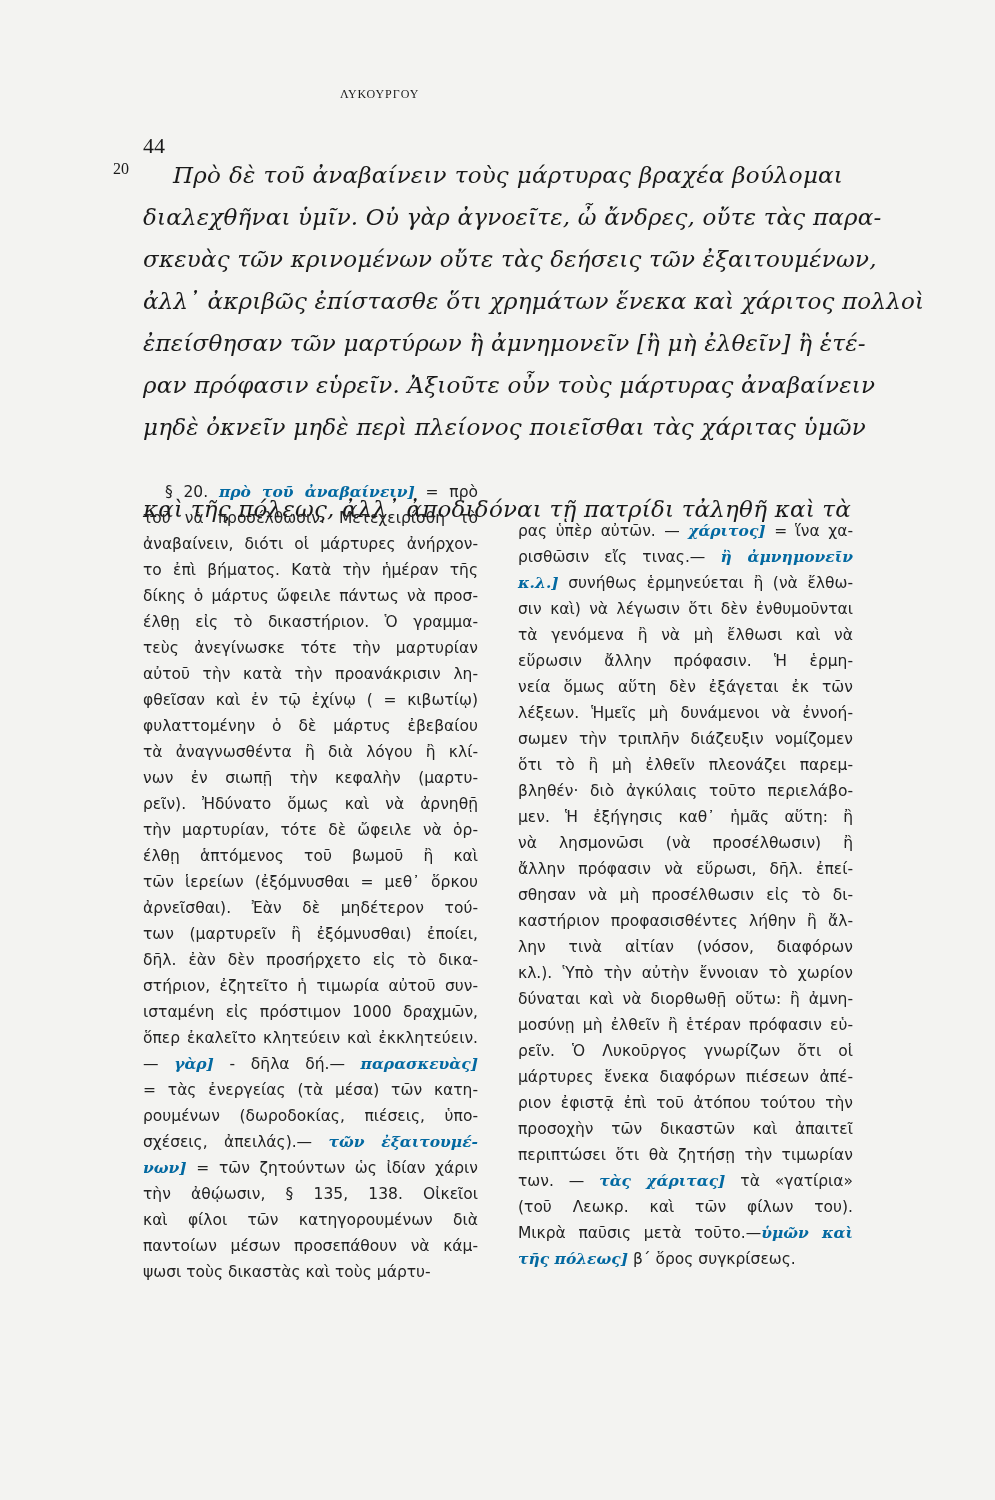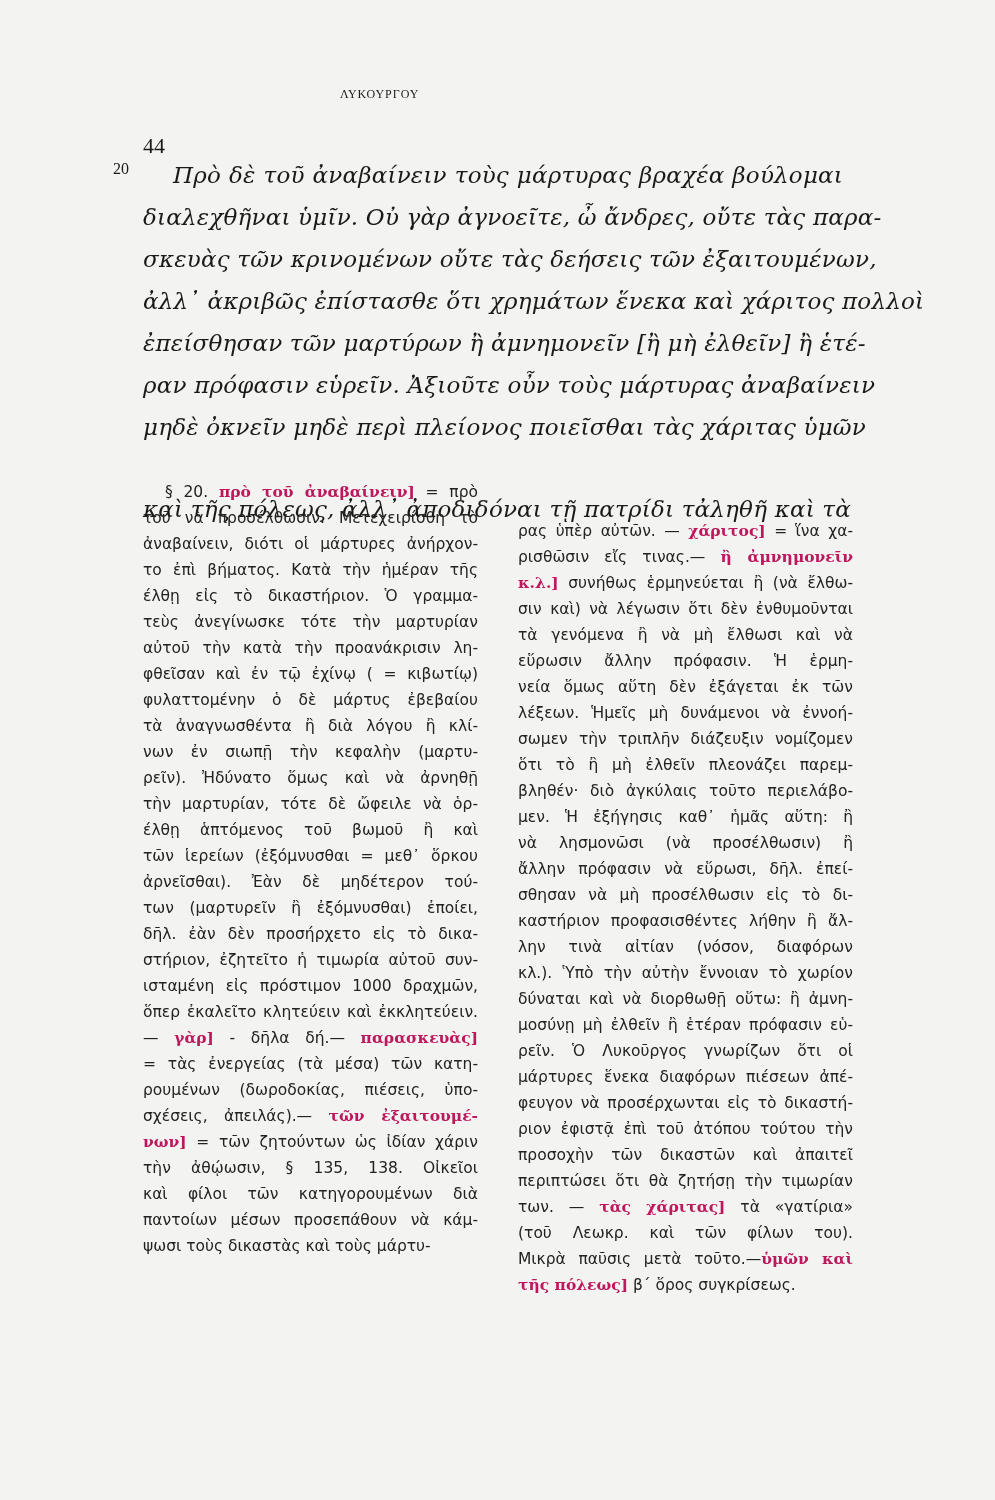--- a/index.html
+++ b/index.html
@@ -50,22 +50,22 @@
     height: 26px; line-height: 26px;
     white-space: nowrap;
     text-align: justify;
     text-align-last: justify;
     color: #222;
   }
   .note-line.indent { text-indent: 22px; }
   .note-line.end { text-align-last: left; }
   .lemma {
     font-family: "DejaVu Serif", serif;
-    font-weight: bold; 
-    color: #be185d;
+    font-weight: bold; font-style: italic;
+    color: #0369a1;
   }
 </style>
 </head>
 <body>
 
 <div>
   <div class="page-number">44</div>
   <div class="running-head">ΛΥΚΟΥΡΓΟΥ</div>
 
   <div class="section-number">20</div>
@@ -79,20 +79,21 @@
     <div class="main-line">ραν πρόφασιν εὑρεῖν. Ἀξιοῦτε οὖν τοὺς μάρτυρας ἀναβαίνειν</div>
     <div class="main-line">μηδὲ ὀκνεῖν μηδὲ περὶ πλείονος ποιεῖσθαι τὰς χάριτας ὑμῶν</div>
     <div class="main-line last">καὶ τῆς πόλεως, ἀλλ᾽ ἀποδιδόναι τῇ πατρίδι τἀληθῆ καὶ τὰ</div>
   </div>
 
   <div class="col left">
       <div class="note-line indent"><span>§ 20. </span><span class="lemma">πρὸ τοῦ ἀναβαίνειν]</span><span> = πρὸ</span></div>
       <div class="note-line"><span>τοῦ νὰ προσέλθωσιν. Μετεχειρίσθη τὸ</span></div>
       <div class="note-line"><span>ἀναβαίνειν, διότι οἱ μάρτυρες ἀνήρχον-</span></div>
       <div class="note-line"><span>το ἐπὶ βήματος. Κατὰ τὴν ἡμέραν τῆς</span></div>
+      <div class="note-line"><span>δίκης ὁ μάρτυς ὤφειλε πάντως νὰ προσ-</span></div>
       <div class="note-line"><span>έλθῃ εἰς τὸ δικαστήριον. Ὁ γραμμα-</span></div>
       <div class="note-line"><span>τεὺς ἀνεγίνωσκε τότε τὴν μαρτυρίαν</span></div>
       <div class="note-line"><span>αὐτοῦ τὴν κατὰ τὴν προανάκρισιν λη-</span></div>
       <div class="note-line"><span>φθεῖσαν καὶ ἐν τῷ ἐχίνῳ ( = κιβωτίῳ)</span></div>
       <div class="note-line"><span>φυλαττομένην ὁ δὲ μάρτυς ἐβεβαίου</span></div>
       <div class="note-line"><span>τὰ ἀναγνωσθέντα ἢ διὰ λόγου ἢ κλί-</span></div>
       <div class="note-line"><span>νων ἐν σιωπῇ τὴν κεφαλὴν (μαρτυ-</span></div>
       <div class="note-line"><span>ρεῖν). Ἠδύνατο ὅμως καὶ νὰ ἀρνηθῇ</span></div>
       <div class="note-line"><span>τὴν μαρτυρίαν, τότε δὲ ὤφειλε νὰ ὁρ-</span></div>
       <div class="note-line"><span>έλθῃ ἁπτόμενος τοῦ βωμοῦ ἢ καὶ</span></div>
@@ -129,21 +130,20 @@
       <div class="note-line"><span>νὰ λησμονῶσι (νὰ προσέλθωσιν) ἢ</span></div>
       <div class="note-line"><span>ἄλλην πρόφασιν νὰ εὕρωσι, δῆλ. ἐπεί-</span></div>
       <div class="note-line"><span>σθησαν νὰ μὴ προσέλθωσιν εἰς τὸ δι-</span></div>
       <div class="note-line"><span>καστήριον προφασισθέντες λήθην ἢ ἄλ-</span></div>
       <div class="note-line"><span>λην τινὰ αἰτίαν (νόσον, διαφόρων</span></div>
       <div class="note-line"><span>κλ.). Ὑπὸ τὴν αὐτὴν ἔννοιαν τὸ χωρίον</span></div>
       <div class="note-line"><span>δύναται καὶ νὰ διορθωθῇ οὕτω: ἢ ἀμνη-</span></div>
       <div class="note-line"><span>μοσύνῃ μὴ ἐλθεῖν ἢ ἑτέραν πρόφασιν εὑ-</span></div>
       <div class="note-line"><span>ρεῖν. Ὁ Λυκοῦργος γνωρίζων ὅτι οἱ</span></div>
       <div class="note-line"><span>μάρτυρες ἕνεκα διαφόρων πιέσεων ἀπέ-</span></div>
-      <div class="note-line"><span>φευγον νὰ προσέρχωνται εἰς τὸ δικαστή-</span></div>
       <div class="note-line"><span>ριον ἐφιστᾷ ἐπὶ τοῦ ἀτόπου τούτου τὴν</span></div>
       <div class="note-line"><span>προσοχὴν τῶν δικαστῶν καὶ ἀπαιτεῖ</span></div>
       <div class="note-line"><span>περιπτώσει ὅτι θὰ ζητήσῃ τὴν τιμωρίαν</span></div>
       <div class="note-line"><span>των. — </span><span class="lemma">τὰς χάριτας]</span><span> τὰ «γατίρια»</span></div>
       <div class="note-line"><span>(τοῦ Λεωκρ. καὶ τῶν φίλων του).</span></div>
       <div class="note-line"><span>Μικρὰ παῦσις μετὰ τοῦτο.—</span><span class="lemma">ὑμῶν καὶ</span></div>
       <div class="note-line end"><span class="lemma">τῆς πόλεως]</span><span> β´ ὅρος συγκρίσεως.</span></div>
     </div>
 </div>
 

